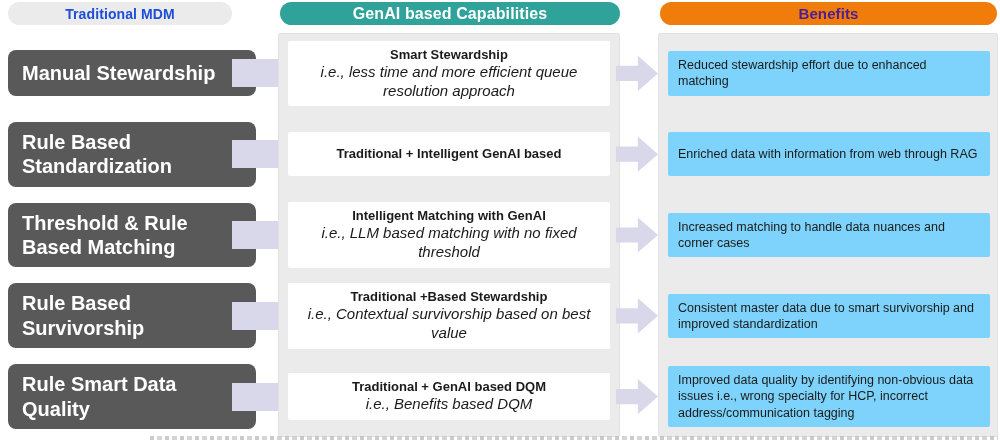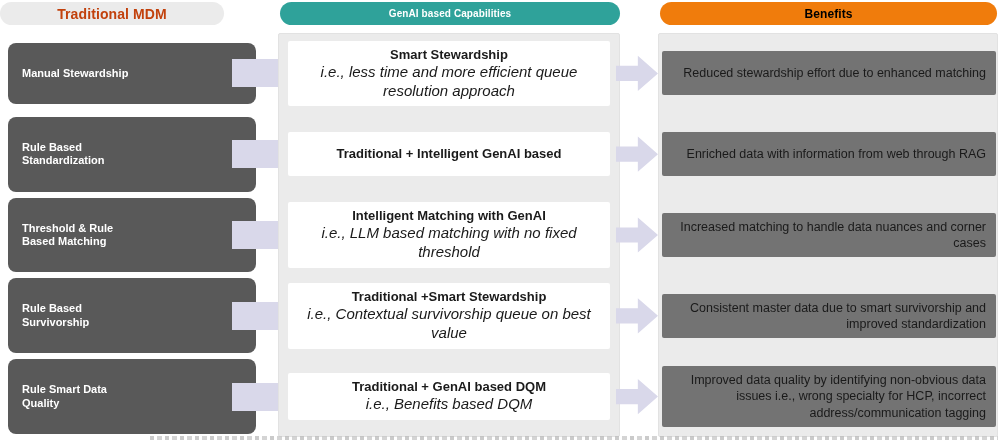--- a/index.html
+++ b/index.html
@@ -15,23 +15,23 @@
     overflow: hidden;
   }
 
   
   .pill {
     position: absolute; top: 2px; height: 23px;
     border-radius: 12px;
     display: flex; align-items: center; justify-content: center;
     font-weight: bold; font-size: 14px; letter-spacing: .1px;
   }
-  .pill-trad  { left: 0;   width: 224px; background: var(--header_gray, #ebebeb); color: #c2410c; }
-  .pill-genai { left: 280px; width: 340px; background: var(--teal, #2fa29a);  color: #ffffff; font-size: 10px; }
-  .pill-bene  { left: 660px; width: 337px; background: var(--orange, #f07c0c); color: #000000; font-size: 12px; }
+  .pill-trad  { left: 8px;   width: 224px; background: var(--header_gray, #ebebeb); color: #1d4ed8; }
+  .pill-genai { left: 280px; width: 340px; background: var(--teal, #2fa29a);  color: #ffffff; font-size: 16px; }
+  .pill-bene  { left: 660px; width: 337px; background: var(--orange, #f07c0c); color: #4c1d95; font-size: 15px; }
 
   
   .panel {
     position: absolute; top: 33px; height: 404px;
     background: var(--panel_gray, #ebebeb);
     border: 1px solid #e2e2e2;
     border-radius: 2px;
   }
   .panel-mid   { left: 278px; width: 342px; }
   .panel-right { left: 658px; width: 340px; }
@@ -48,22 +48,22 @@
     grid-template-columns: 232px 46px 342px 38px 342px;
     align-items: center;
   }
 
   .trad-box {
     margin-left: 8px; width: 248px;
     min-height: 46px;
     background: var(--dark_box, #595959);
     border-radius: 8px;
     display: flex; align-items: center;
-    padding: 24px 14px;
-    color: #ffffff; font-weight: bold; font-size: 11px;
+    padding: 8px 14px;
+    color: #ffffff; font-weight: bold; font-size: 20px;
     line-height: 1.22;
     white-space: pre-line;
   }
 
   .connector {
     width: 100%; height: 28px;
     background: var(--lavender, #d9d8ea);
   }
 
   .cap-card {
@@ -79,25 +79,25 @@
   .cap-detail { font-style: italic; font-size: 15px; color: #1a1a1a; line-height: 1.25; }
 
   .arrow {
     width: 42px; height: 40px;
     margin-left: -4px;
     background: var(--lavender, #d9d8ea);
     clip-path: polygon(0 31%, 52% 31%, 52% 6%, 100% 50%, 52% 94%, 52% 69%, 0 69%);
   }
 
   .bene-card {
-    margin: 0 4px;
-    background: #737373;
+    margin: 0 10px;
+    background: #7dd3fc;
     border-radius: 2px;
     padding: 6px 10px;
-    text-align: right;
+    text-align: left;
     min-height: 44px;
     display: flex; flex-direction: column; justify-content: center;
     font-size: 12.5px; color: #1a1a1a; line-height: 1.3;
   }
 
   
   .caption-strip {
     position: absolute; left: 150px; bottom: 0;
     width: 848px; height: 4px;
     background: repeating-linear-gradient(90deg,
@@ -151,22 +151,22 @@
       </div>
       <div class="arrow"></div>
       <div class="bene-card">Increased matching to handle data nuances and corner cases</div>
     </div>
 
     <div class="row">
       <div class="trad-box">Rule Based
 Survivorship</div>
       <div class="connector"></div>
       <div class="cap-card">
-        <div class="cap-title">Traditional +Smart Stewardship</div>
-        <div class="cap-detail">i.e., Contextual survivorship queue on best value</div>
+        <div class="cap-title">Traditional +Based Stewardship</div>
+        <div class="cap-detail">i.e., Contextual survivorship based on best value</div>
       </div>
       <div class="arrow"></div>
       <div class="bene-card">Consistent master data due to smart survivorship and improved standardization</div>
     </div>
 
     <div class="row">
       <div class="trad-box">Rule Smart Data
 Quality</div>
       <div class="connector"></div>
       <div class="cap-card">

